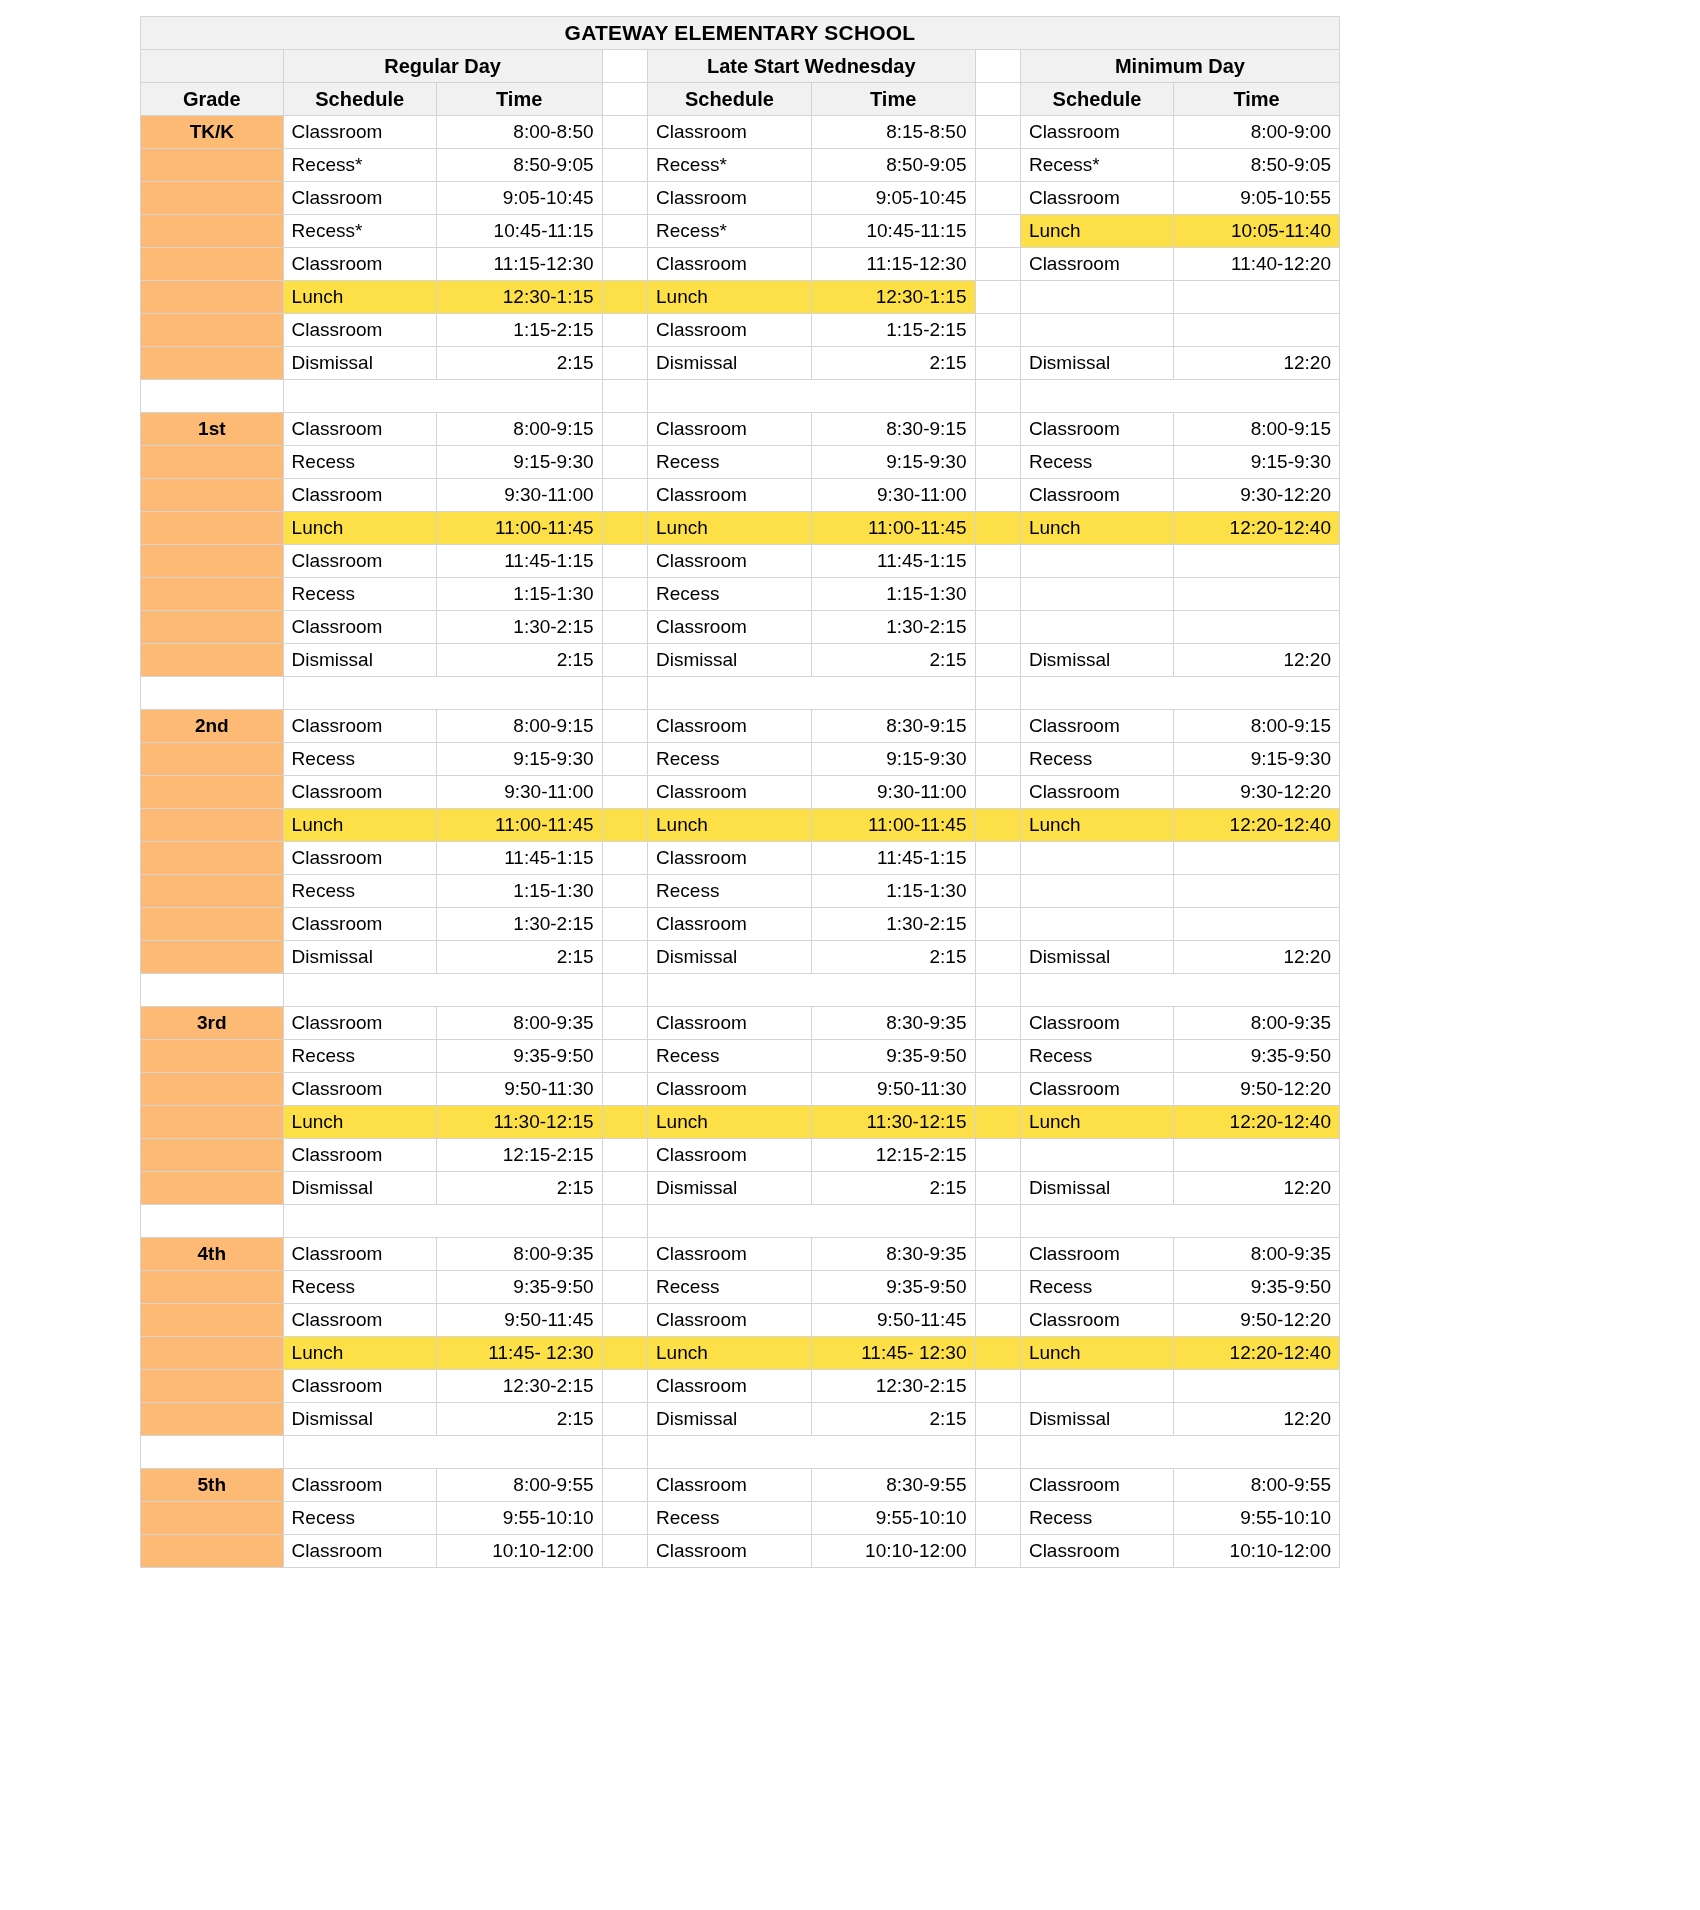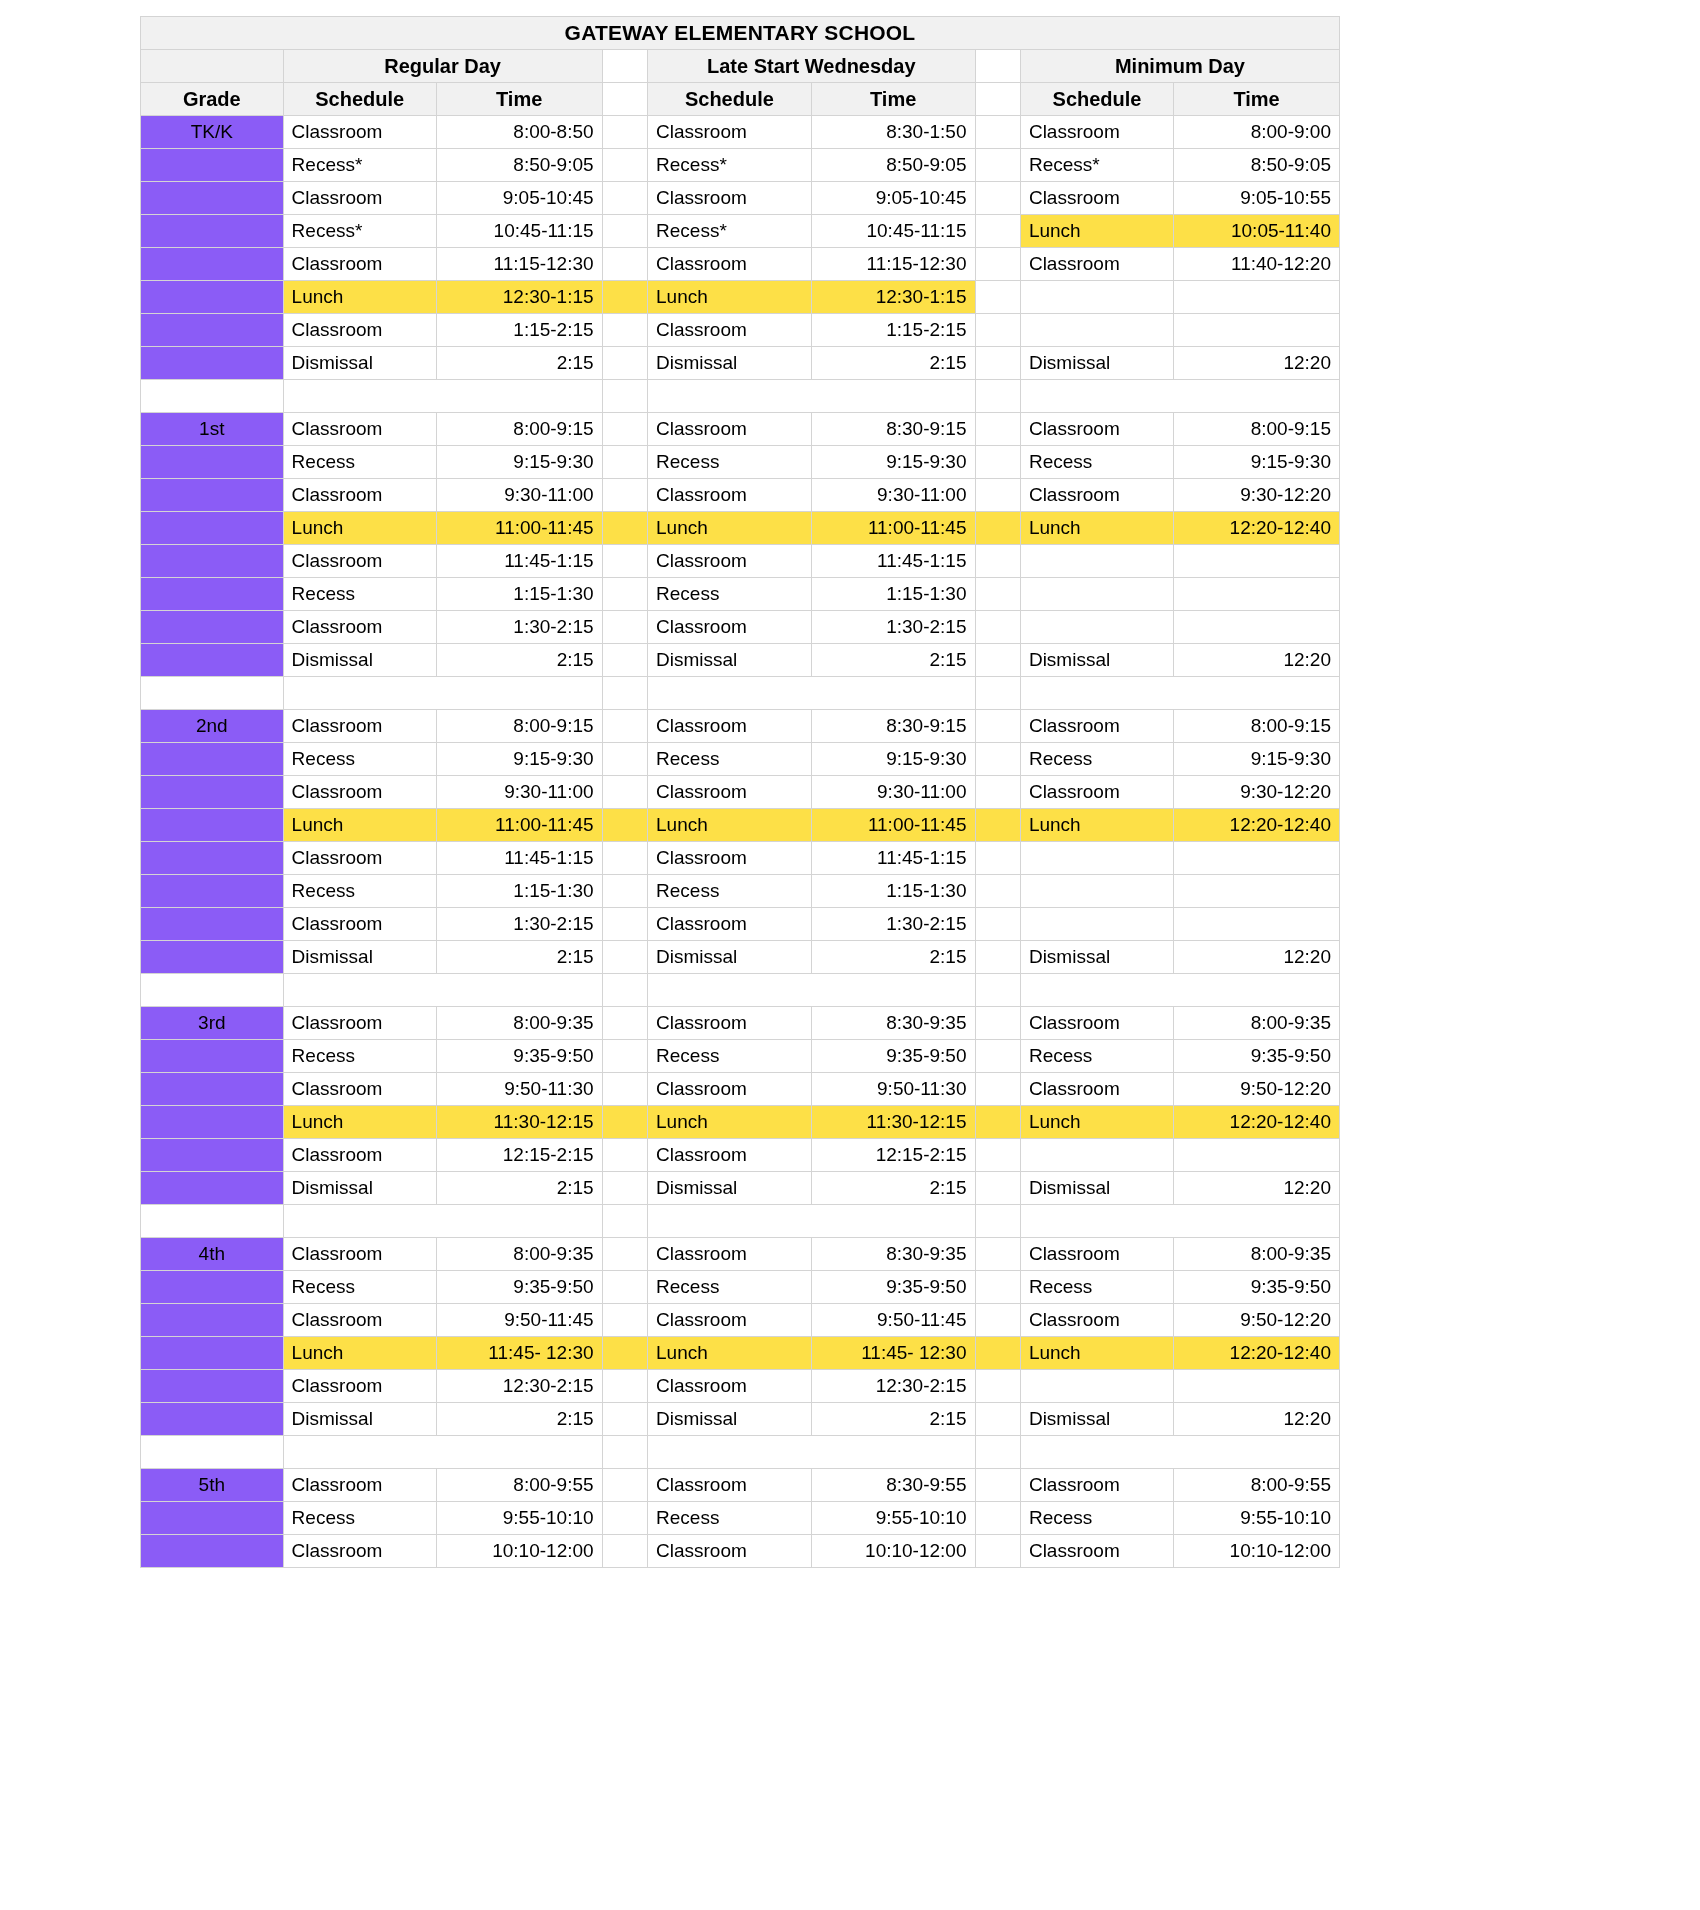--- a/index.html
+++ b/index.html
@@ -65,22 +65,22 @@
   }
   td.hdr-gap {
     background: #ffffff;
     border-left: 1px solid #d4d4d4;
     border-right: 1px solid #d4d4d4;
   }
 
   
   td.grade {
     text-align: center;
-    font-weight: normal;
-    background: #8b5cf6;
+    font-weight: bold;
+    background: #fdba74;
   }
   td.sched {
     text-align: left;
     background: #ffffff;
   }
   td.time {
     text-align: right;
     background: #ffffff;
   }
   td.gap {
@@ -131,21 +131,21 @@
           <td class="hdr-gap"></td>
           <td class="hdr">Schedule</td>
           <td class="hdr">Time</td>
         </tr>
         <tr>
           <td class="grade">TK/K</td>
           <td class="sched">Classroom</td>
           <td class="time">8:00-8:50</td>
           <td class="gap"></td>
           <td class="sched">Classroom</td>
-          <td class="time">8:30-1:50</td>
+          <td class="time">8:15-8:50</td>
           <td class="gap"></td>
           <td class="sched">Classroom</td>
           <td class="time">8:00-9:00</td>
         </tr>
         <tr>
           <td class="grade"></td>
           <td class="sched">Recess*</td>
           <td class="time">8:50-9:05</td>
           <td class="gap"></td>
           <td class="sched">Recess*</td>

